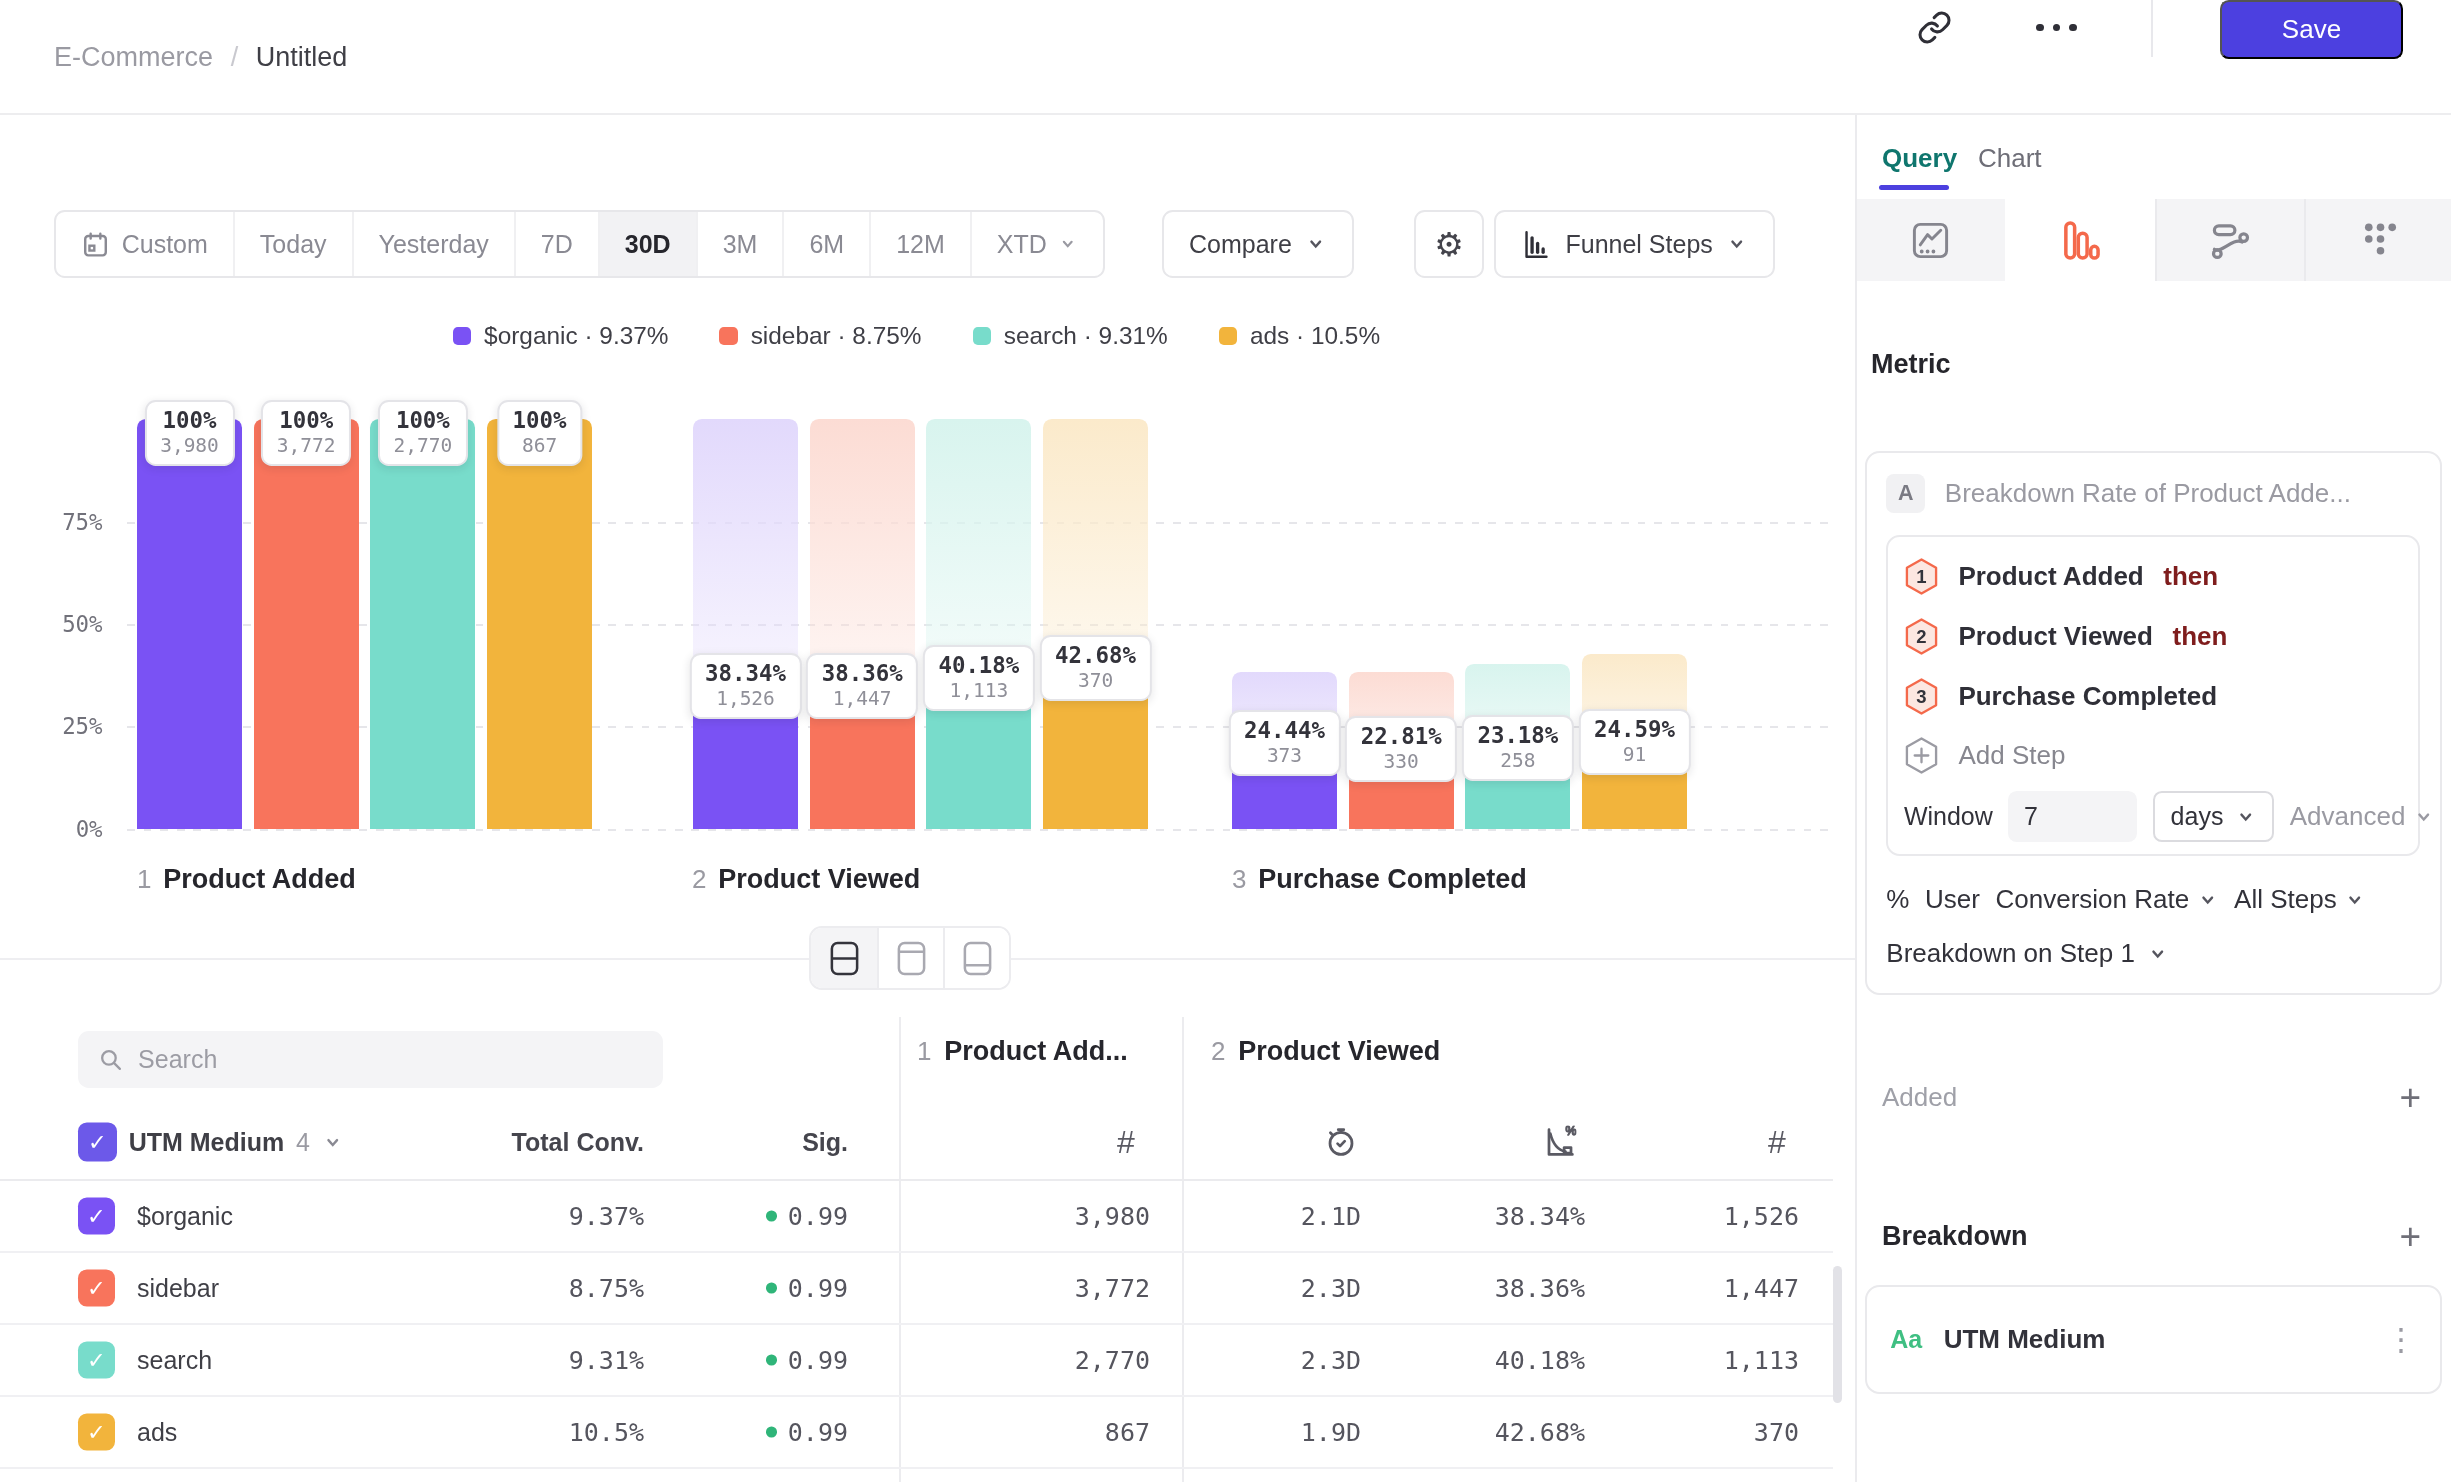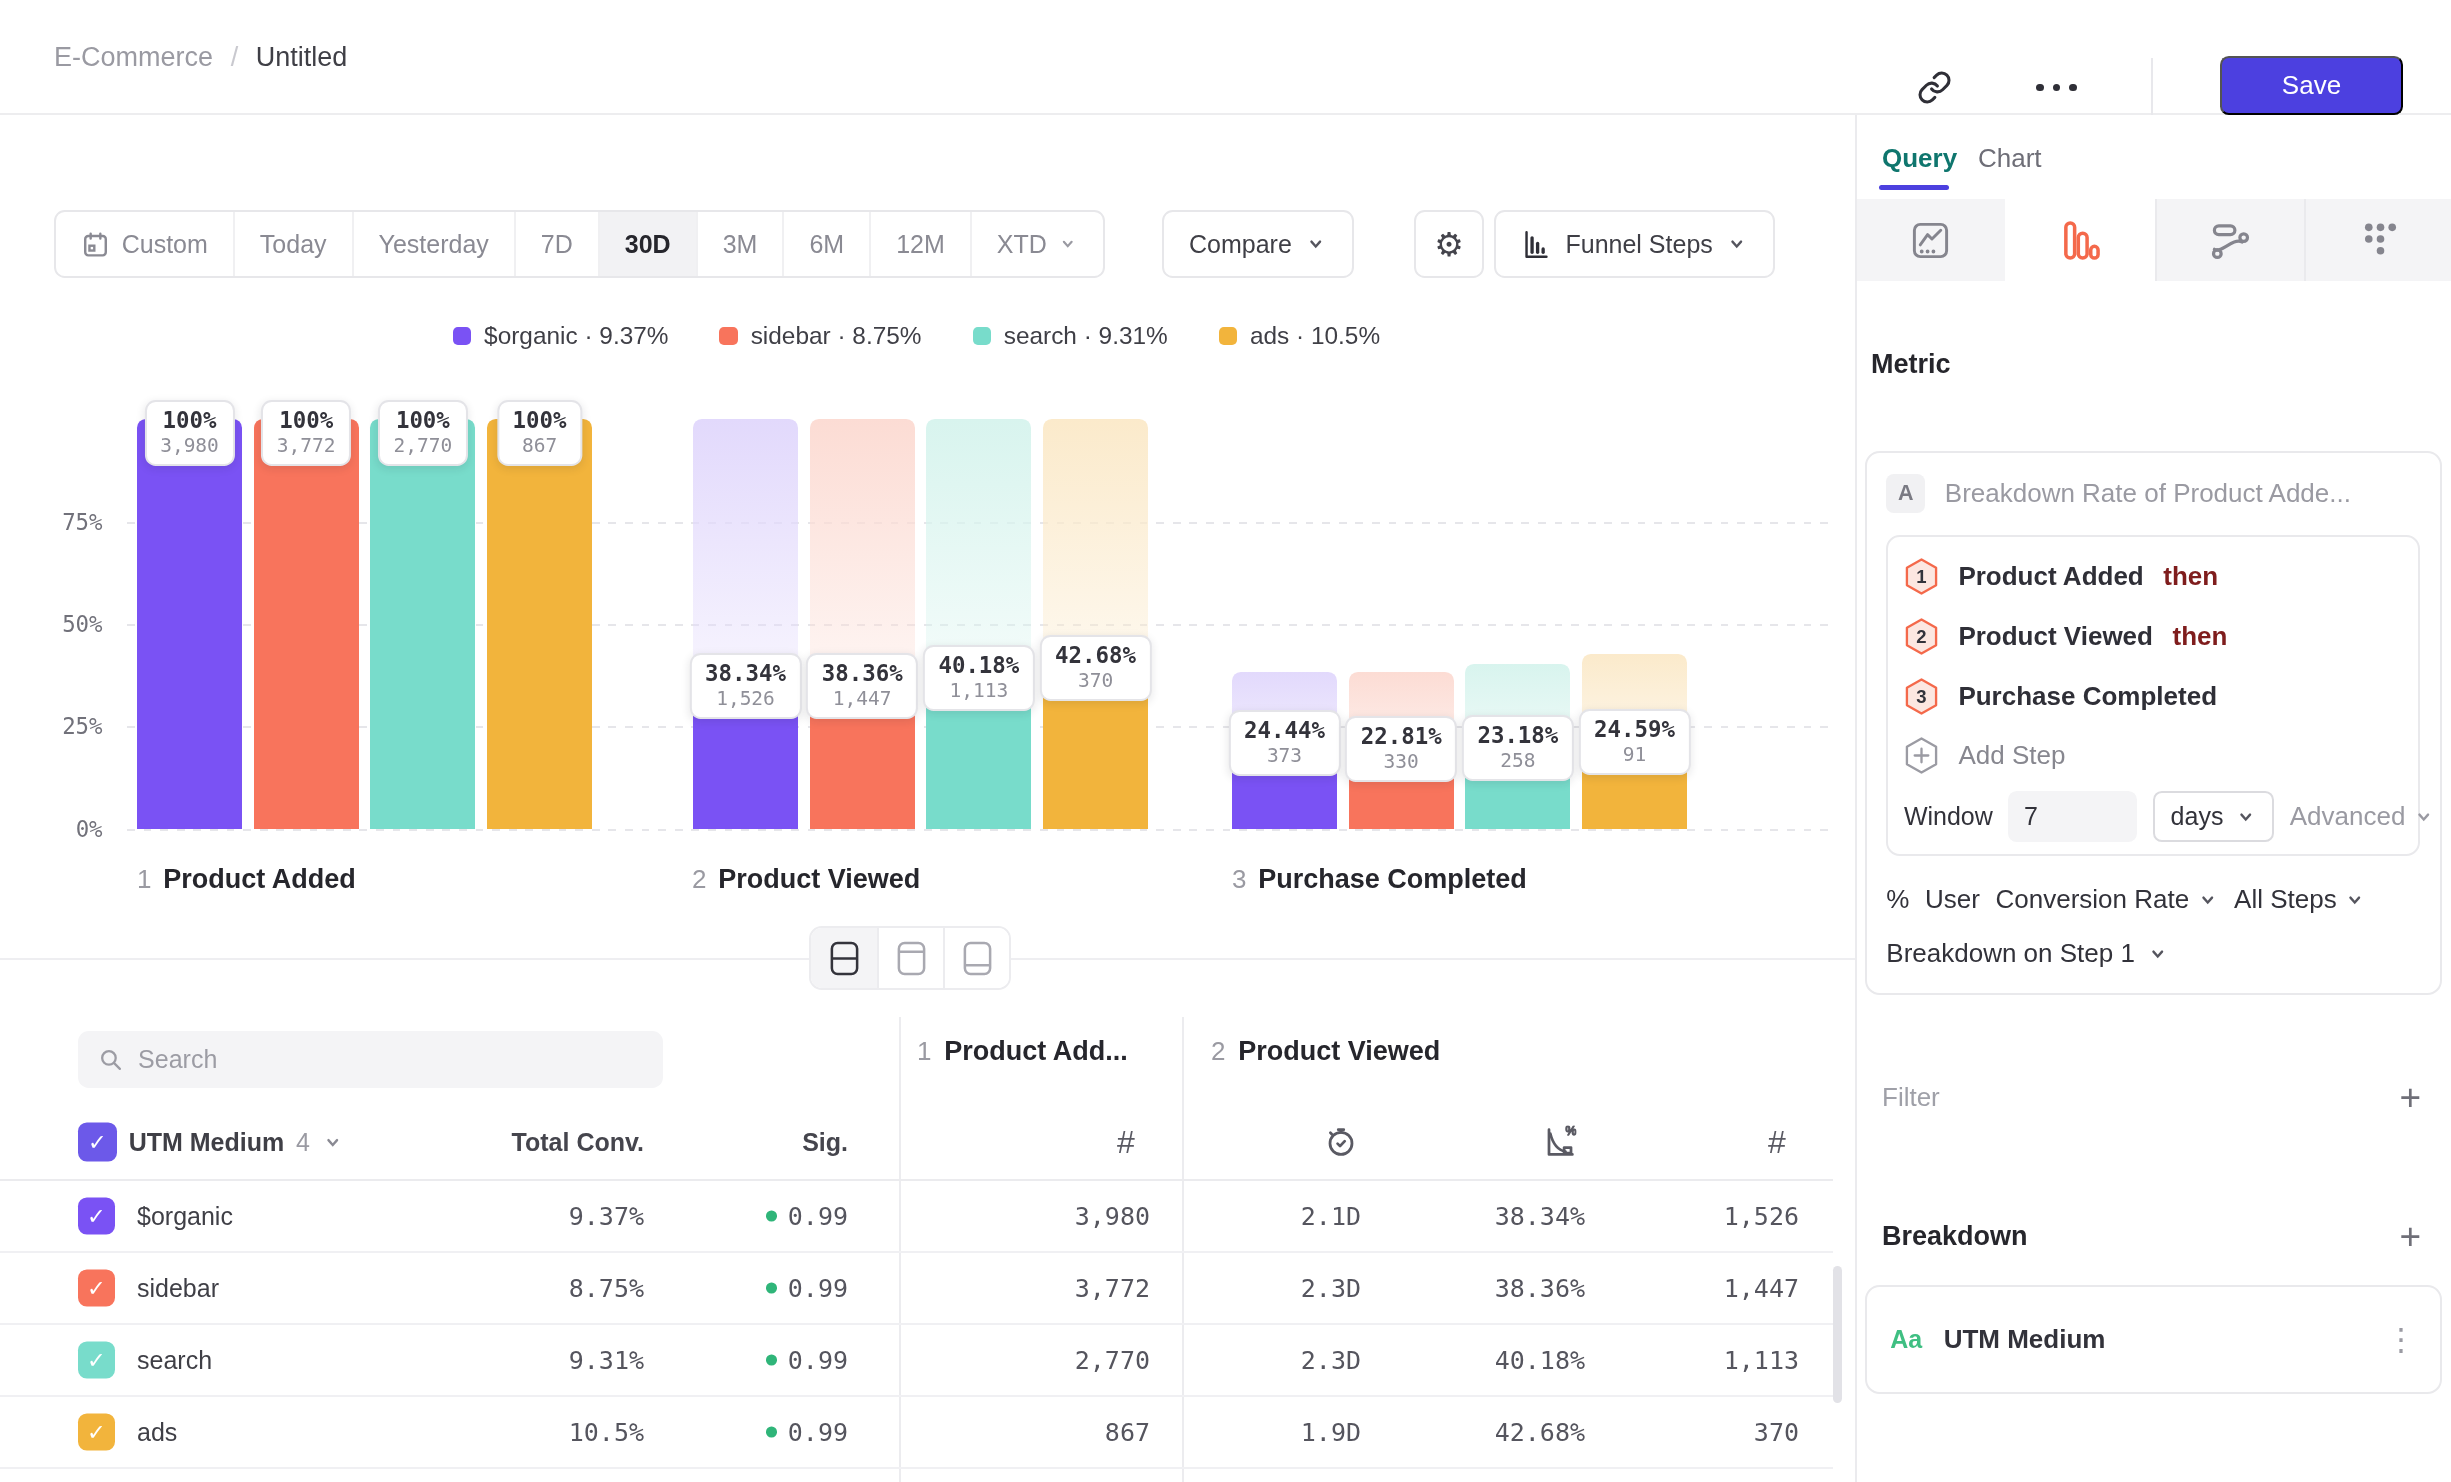--- a/index.html
+++ b/index.html
@@ -7,21 +7,21 @@
   body { font-family:"Liberation Sans","DejaVu Sans",sans-serif; color:#2E2E36; }
   .m { font-family:"DejaVu Sans Mono",monospace; }
   .screen { position:relative; width:2452px; height:1482px; overflow:hidden; background:#fff; }
 
   
   .topbar { position:absolute; left:0; top:0; width:2452px; height:115px; background:#fff; border-bottom:2px solid #EDEDEF; }
   .crumbs { position:absolute; left:54px; top:0; height:115px; display:flex; align-items:center; gap:17.6px; font-size:27px; }
   .crumb-parent { color:#9A9AA2; cursor:pointer; }
   .crumb-sep { color:#C9C9CF; }
   .crumb-cur { color:#3F3F46; font-weight:500; }
-  .top-right { position:absolute; right:49px; top:0; height:115px; display:flex; align-items:flex-end; gap:67px; }
+  .top-right { position:absolute; right:49px; top:0; height:115px; display:flex; align-items:flex-start; gap:67px; }
   .icon-btn { display:grid; place-items:center; width:55px; height:55px; cursor:pointer; color:#2F2F37; }
   .dots3 { display:flex; gap:8.8px; }
   .dots3 i { width:7.8px; height:7.8px; border-radius:50%; background:#2F2F37; }
   .vdiv { width:2px; height:57px; background:#E8E8EC; }
   .save-btn { width:183px; height:59px; border-radius:8.8px; background:#4C40E0; color:#fff; font-size:26px; font-weight:500; display:grid; place-items:center; cursor:pointer; }
 
   
   .main { position:absolute; left:0; top:115px; width:1855px; height:1367px; background:#fff; }
   .panel { position:absolute; left:1855px; top:115px; width:597px; height:1367px; background:#fff; border-left:2px solid #EBEBEE; }
 
@@ -608,21 +608,21 @@
       </div>
       <div class="brow">
         <span>Breakdown on Step 1</span>
         <svg width="21.5" height="21.5" viewBox="0 0 20 20" fill="none" stroke="#55555E" stroke-width="2.2" stroke-linecap="round">
             <polyline points="6,8 10,12.5 14,8"></polyline>
           </svg>
       </div>
     </div>
 
     <div class="secthead" style="top:961px">
-      <span style="font-size:26px;color:#9FA0A8;font-weight:500">Filter</span>
+      <span style="font-size:26px;color:#9FA0A8;font-weight:500">Added</span>
       <span class="plus">+</span>
     </div>
 
     <div class="secthead" style="top:1100px">
       <span style="font-size:27px;color:#26262C;font-weight:700">Breakdown</span>
       <span class="plus">+</span>
     </div>
 
     <div class="card bd-card">
       <span class="aa">Aa</span>

